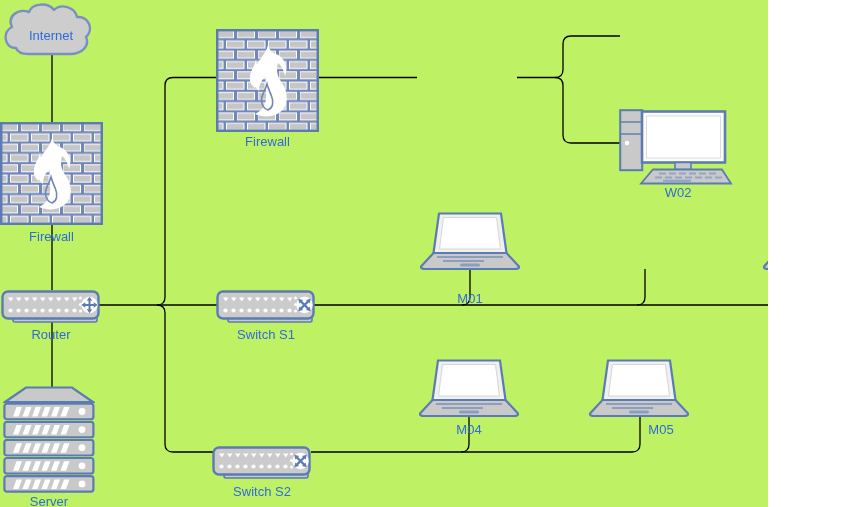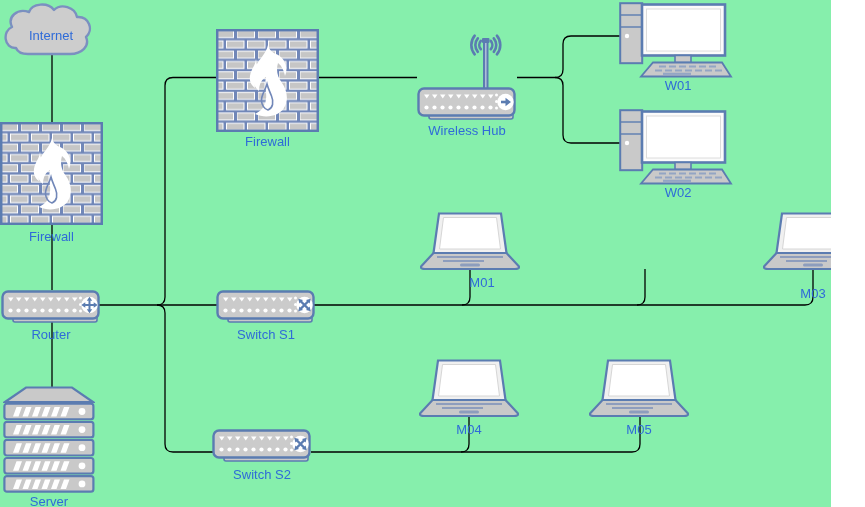--- a/index.html
+++ b/index.html
@@ -1,17 +1,17 @@
 <!DOCTYPE html>
 <html><head>
 <meta charset="utf-8">
 <style>
   html,body{margin:0;padding:0;background:#ffffff;}
   body{font-family:"Liberation Sans",sans-serif;}
-  #canvas{position:relative;width:831px;height:507px;background:#86efac;overflow:hidden;text-decoration:underline;}
+  #canvas{position:relative;width:768px;height:507px;background:#bef264;overflow:hidden;text-decoration:underline;}
   #wires{position:absolute;left:0;top:0;z-index:0;}
   .node{position:absolute;z-index:1;}
   .node svg.dev{display:block;}
   .node-label{
     position:absolute;left:50%;transform:translateX(-50%);
     white-space:nowrap;font-size:13px;line-height:14px;color:#2f6bd8;
     z-index:2;text-align:center;
   }
   .hidden-defs{position:absolute;width:0;height:0;overflow:hidden;}
 </style>
@@ -151,46 +151,21 @@
     <div class="node-label" style="top:38px;">Router</div>
   </div>
 
   <div class="node" style="left:216px;top:29px;width:103px;height:103px;">
     <svg class="dev" width="103" height="103">
         <use href="#sym-firewall" width="103" height="103"></use>
       </svg>
     <div class="node-label" style="top:106px;">Firewall</div>
   </div>
 
-  <div class="node" style="left:417px;top:28px;width:100px;height:95px;">
-    <svg class="dev" width="100" height="95" viewBox="0 0 100 95">
-      <rect x="66" y="12" width="5.5" height="50" fill="#5b7cb1"></rect>
-      <line x1="68.8" y1="14" x2="68.8" y2="60" stroke="#aebdd9" stroke-width="1.6"></line>
-      <rect x="65" y="10" width="7.5" height="5" rx="1" fill="#5b7cb1"></rect>
-      <g fill="none" stroke="#5b7cb1" stroke-width="2.6" stroke-linecap="round">
-        <path d="M63.8,12.8 A6.5 6.5 0 0 0 63.8,21.2"></path>
-        <path d="M60.8,10.3 A10.5 10.5 0 0 0 60.8,23.8"></path>
-        <path d="M57.7,7.7 A14.5 14.5 0 0 0 57.7,26.3"></path>
-        <path d="M73.8,12.8 A6.5 6.5 0 0 1 73.8,21.2"></path>
-        <path d="M76.8,10.3 A10.5 10.5 0 0 1 76.8,23.8"></path>
-        <path d="M79.9,7.7 A14.5 14.5 0 0 1 79.9,26.3"></path>
-      </g>
-      <use href="#sym-rack" x="0" y="59" width="100" height="36"></use>
-      <line x1="84" y1="74" x2="89.5" y2="74" stroke="#5b7cb1" stroke-width="2.6"></line>
-      <path fill="#5b7cb1" d="M88.5,69.8 L94,74 L88.5,78.2 Z"></path>
-    </svg>
-    <div class="node-label" style="top:96px;">Wireless Hub</div>
-  </div>
-
-  <div class="node" style="left:619px;top:2px;width:118px;height:76px;">
-    <svg class="dev" width="118" height="76">
-        <use href="#sym-desktop" width="118" height="76"></use>
-      </svg>
-    <div class="node-label" style="top:77px;">W01</div>
-  </div>
+
 
   <div class="node" style="left:619px;top:109px;width:118px;height:76px;">
     <svg class="dev" width="118" height="76">
         <use href="#sym-desktop" width="118" height="76"></use>
       </svg>
     <div class="node-label" style="top:77px;">W02</div>
   </div>
 
   <div class="node" style="left:216px;top:290px;width:100px;height:36px;">
     <svg class="dev" width="100" height="36" viewBox="0 0 100 36">
@@ -201,32 +176,32 @@
         <path stroke="none" d="M82.2,8.7 l4.8,1.2 -3.6,3.6 z M94.8,8.7 l-1.2,4.8 -3.6,-3.6 z M82.2,21.3 l1.2,-4.8 3.6,3.6 z M94.8,21.3 l-4.8,-1.2 3.6,-3.6 z"></path>
       </g>
     </svg>
     <div class="node-label" style="top:38px;">Switch S1</div>
   </div>
 
   <div class="node" style="left:420px;top:212px;width:100px;height:58px;">
     <svg class="dev" width="100" height="58">
         <use href="#sym-laptop" width="100" height="58"></use>
       </svg>
-    <div class="node-label" style="top:64px;margin-left:12px;">M01</div>
+    <div class="node-label" style="top:80px;">M01</div>
   </div>
 
 
   <div class="node" style="left:763px;top:212px;width:100px;height:58px;">
     <svg class="dev" width="100" height="58">
         <use href="#sym-laptop" width="100" height="58"></use>
       </svg>
     <div class="node-label" style="top:64px;margin-top:11px;">M03</div>
   </div>
 
-  <div class="node" style="left:212px;top:429px;width:100px;height:36px;">
+  <div class="node" style="left:212px;top:446px;width:100px;height:36px;">
     <svg class="dev" width="100" height="36" viewBox="0 0 100 36">
       <use href="#sym-rack" width="100" height="36"></use>
       <g stroke="#5b7cb1" stroke-width="2.4" fill="#5b7cb1" stroke-linecap="round">
         <line x1="85" y1="11.5" x2="92" y2="18.5"></line>
         <line x1="92" y1="11.5" x2="85" y2="18.5"></line>
         <path stroke="none" d="M82.2,8.7 l4.8,1.2 -3.6,3.6 z M94.8,8.7 l-1.2,4.8 -3.6,-3.6 z M82.2,21.3 l1.2,-4.8 3.6,3.6 z M94.8,21.3 l-4.8,-1.2 3.6,-3.6 z"></path>
       </g>
     </svg>
     <div class="node-label" style="top:39px;">Switch S2</div>
   </div>
@@ -235,16 +210,16 @@
     <svg class="dev" width="100" height="58">
         <use href="#sym-laptop" width="100" height="58"></use>
       </svg>
     <div class="node-label" style="top:64px;">M04</div>
   </div>
 
   <div class="node" style="left:589px;top:359px;width:100px;height:58px;">
     <svg class="dev" width="100" height="58">
         <use href="#sym-laptop" width="100" height="58"></use>
       </svg>
-    <div class="node-label" style="top:64px;">M05</div>
+    <div class="node-label" style="top:64px;margin-left:22px;">M05</div>
   </div>
 
 </div>
 
 </body></html>

